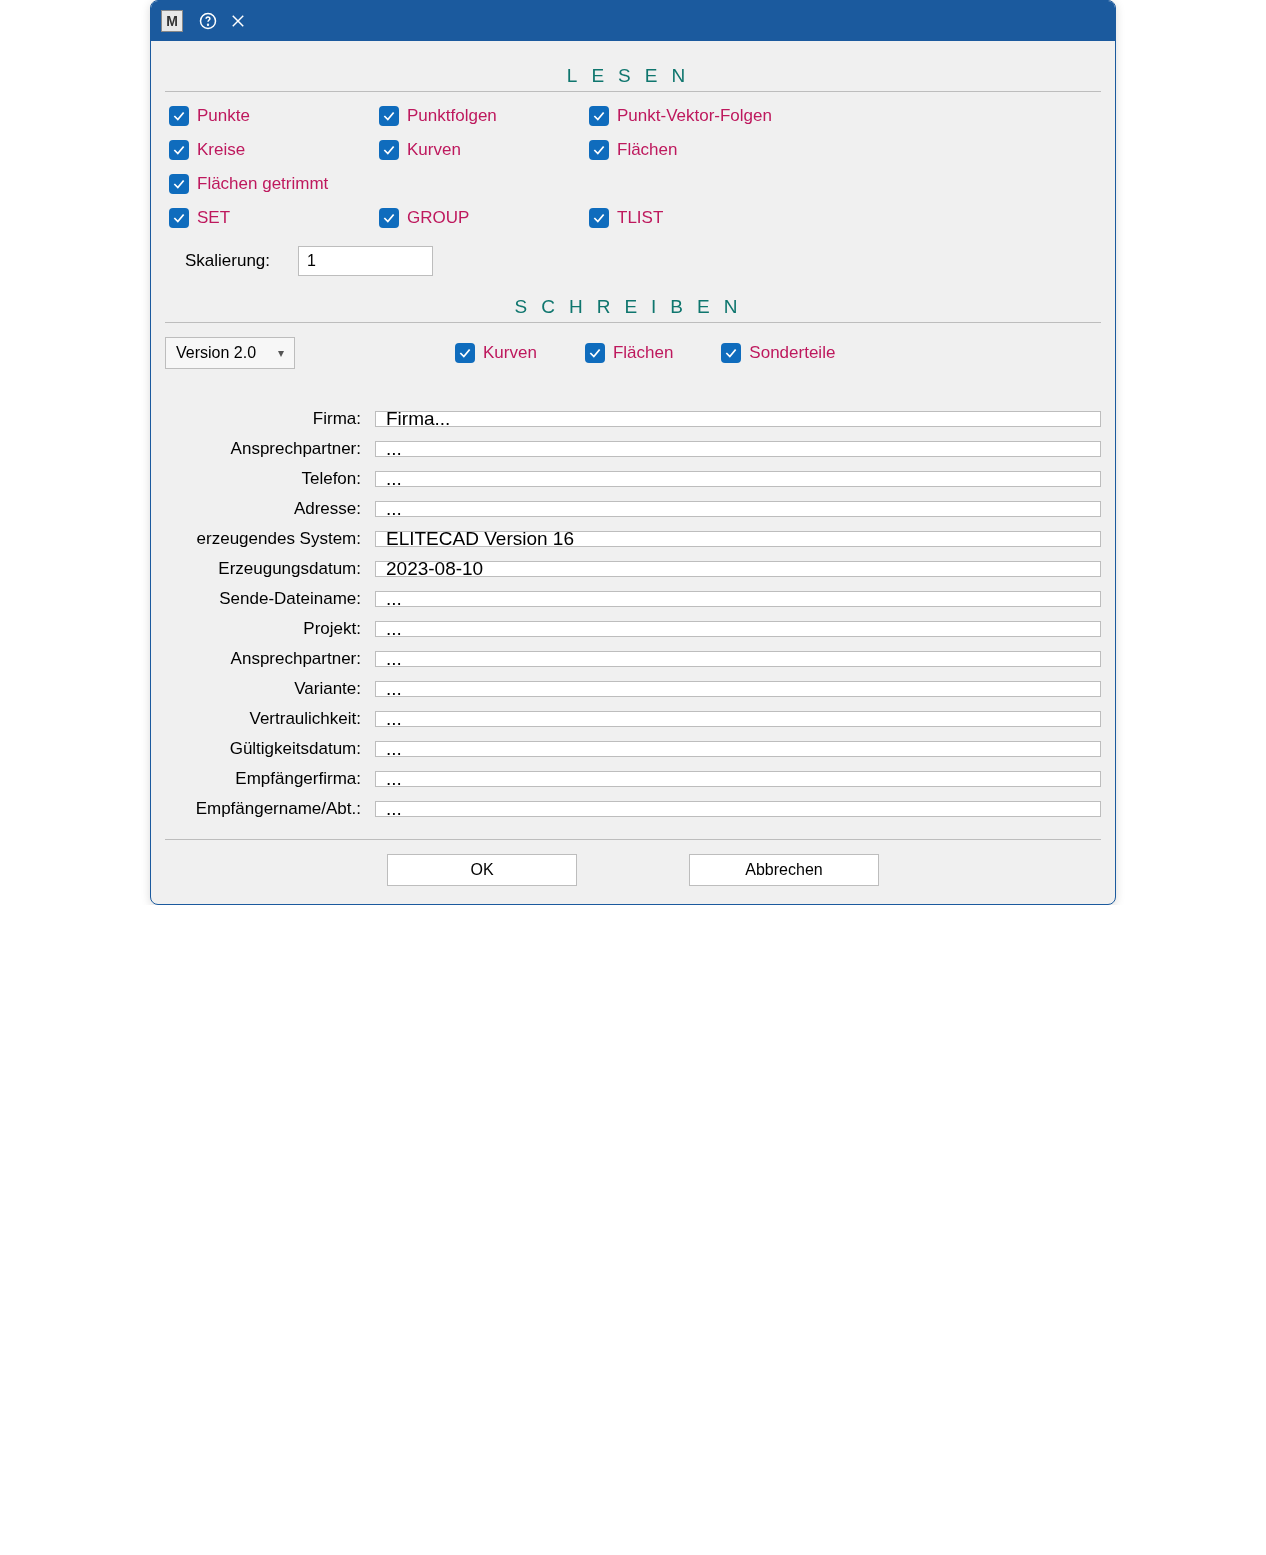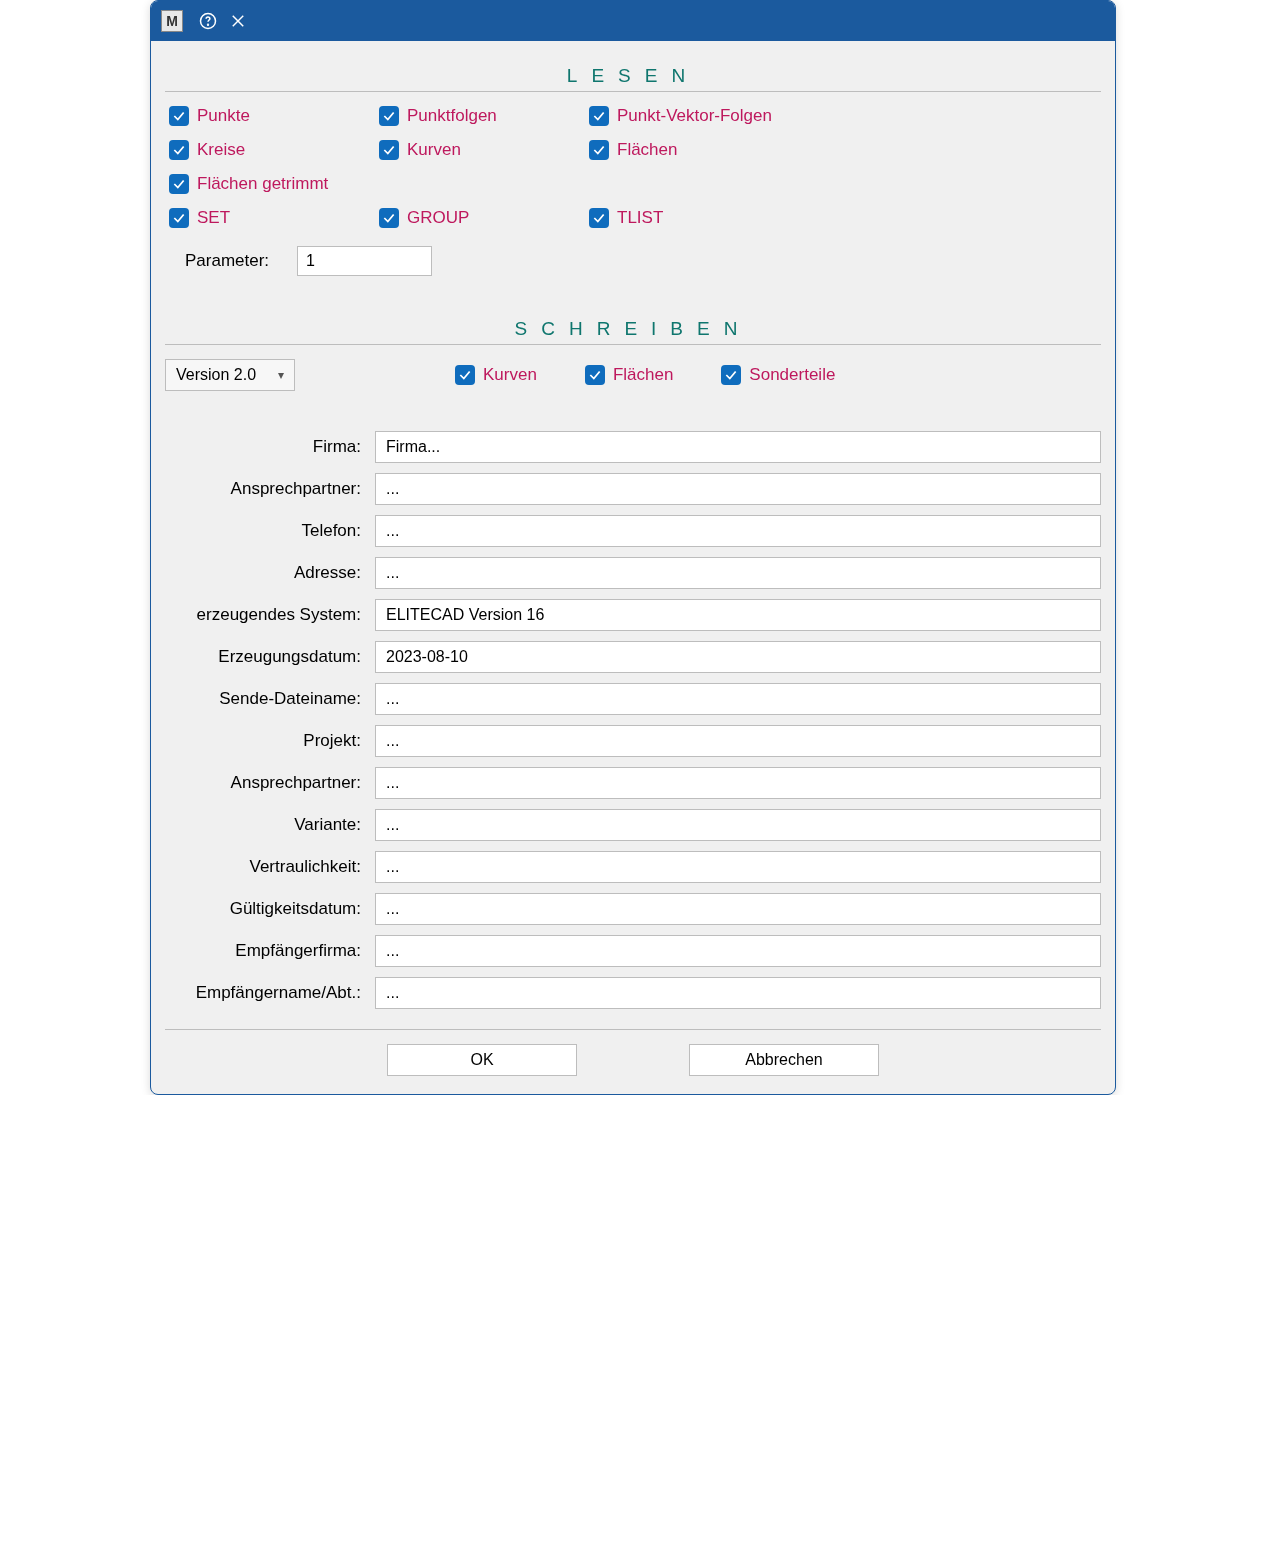--- a/index.html
+++ b/index.html
@@ -144,25 +144,25 @@
     column-gap: 10px;
     align-items: center;
   }
   .form-grid label {
     text-align: right;
     font-size: 17px;
     padding-right: 4px;
   }
   .text-input {
     width: 100%;
-    height: 32px;
+    height: 16px;
     border: 1px solid #bdbdbd;
     background: #ffffff;
     padding: 0 10px;
-    font-size: 16px;
+    font-size: 19px;
     font-family: inherit;
   }
   .footer {
     display: flex;
     justify-content: center;
     gap: 112px;
     margin-top: 12px;
   }
   .btn {
     width: 190px;
@@ -280,25 +280,25 @@
         <span class="cb-box">
             <svg viewBox="0 0 24 24" fill="none" stroke="#fff" stroke-width="3">
               <polyline points="4 12 10 18 20 6"></polyline>
             </svg>
           </span>
         <span>TLIST</span>
       </div>
     </div>
 
     <div class="scale-row">
-      <label>Parameter:</label>
+      <label>Skalierung:</label>
       <input class="scale-input" type="text" value="1" style="">
     </div>
 
-    <div class="section-title" style="margin-top:42px;">SCHREIBEN</div>
+    <div class="section-title" style="margin-top:20px;">SCHREIBEN</div>
     <hr class="hr">
 
     <div class="write-row1">
       <div class="version-select">
         <span>Version 2.0</span>
         <span class="chev">▾</span>
       </div>
       <div class="write-checks">
         <div class="checkbox">
           <span class="cb-box">

